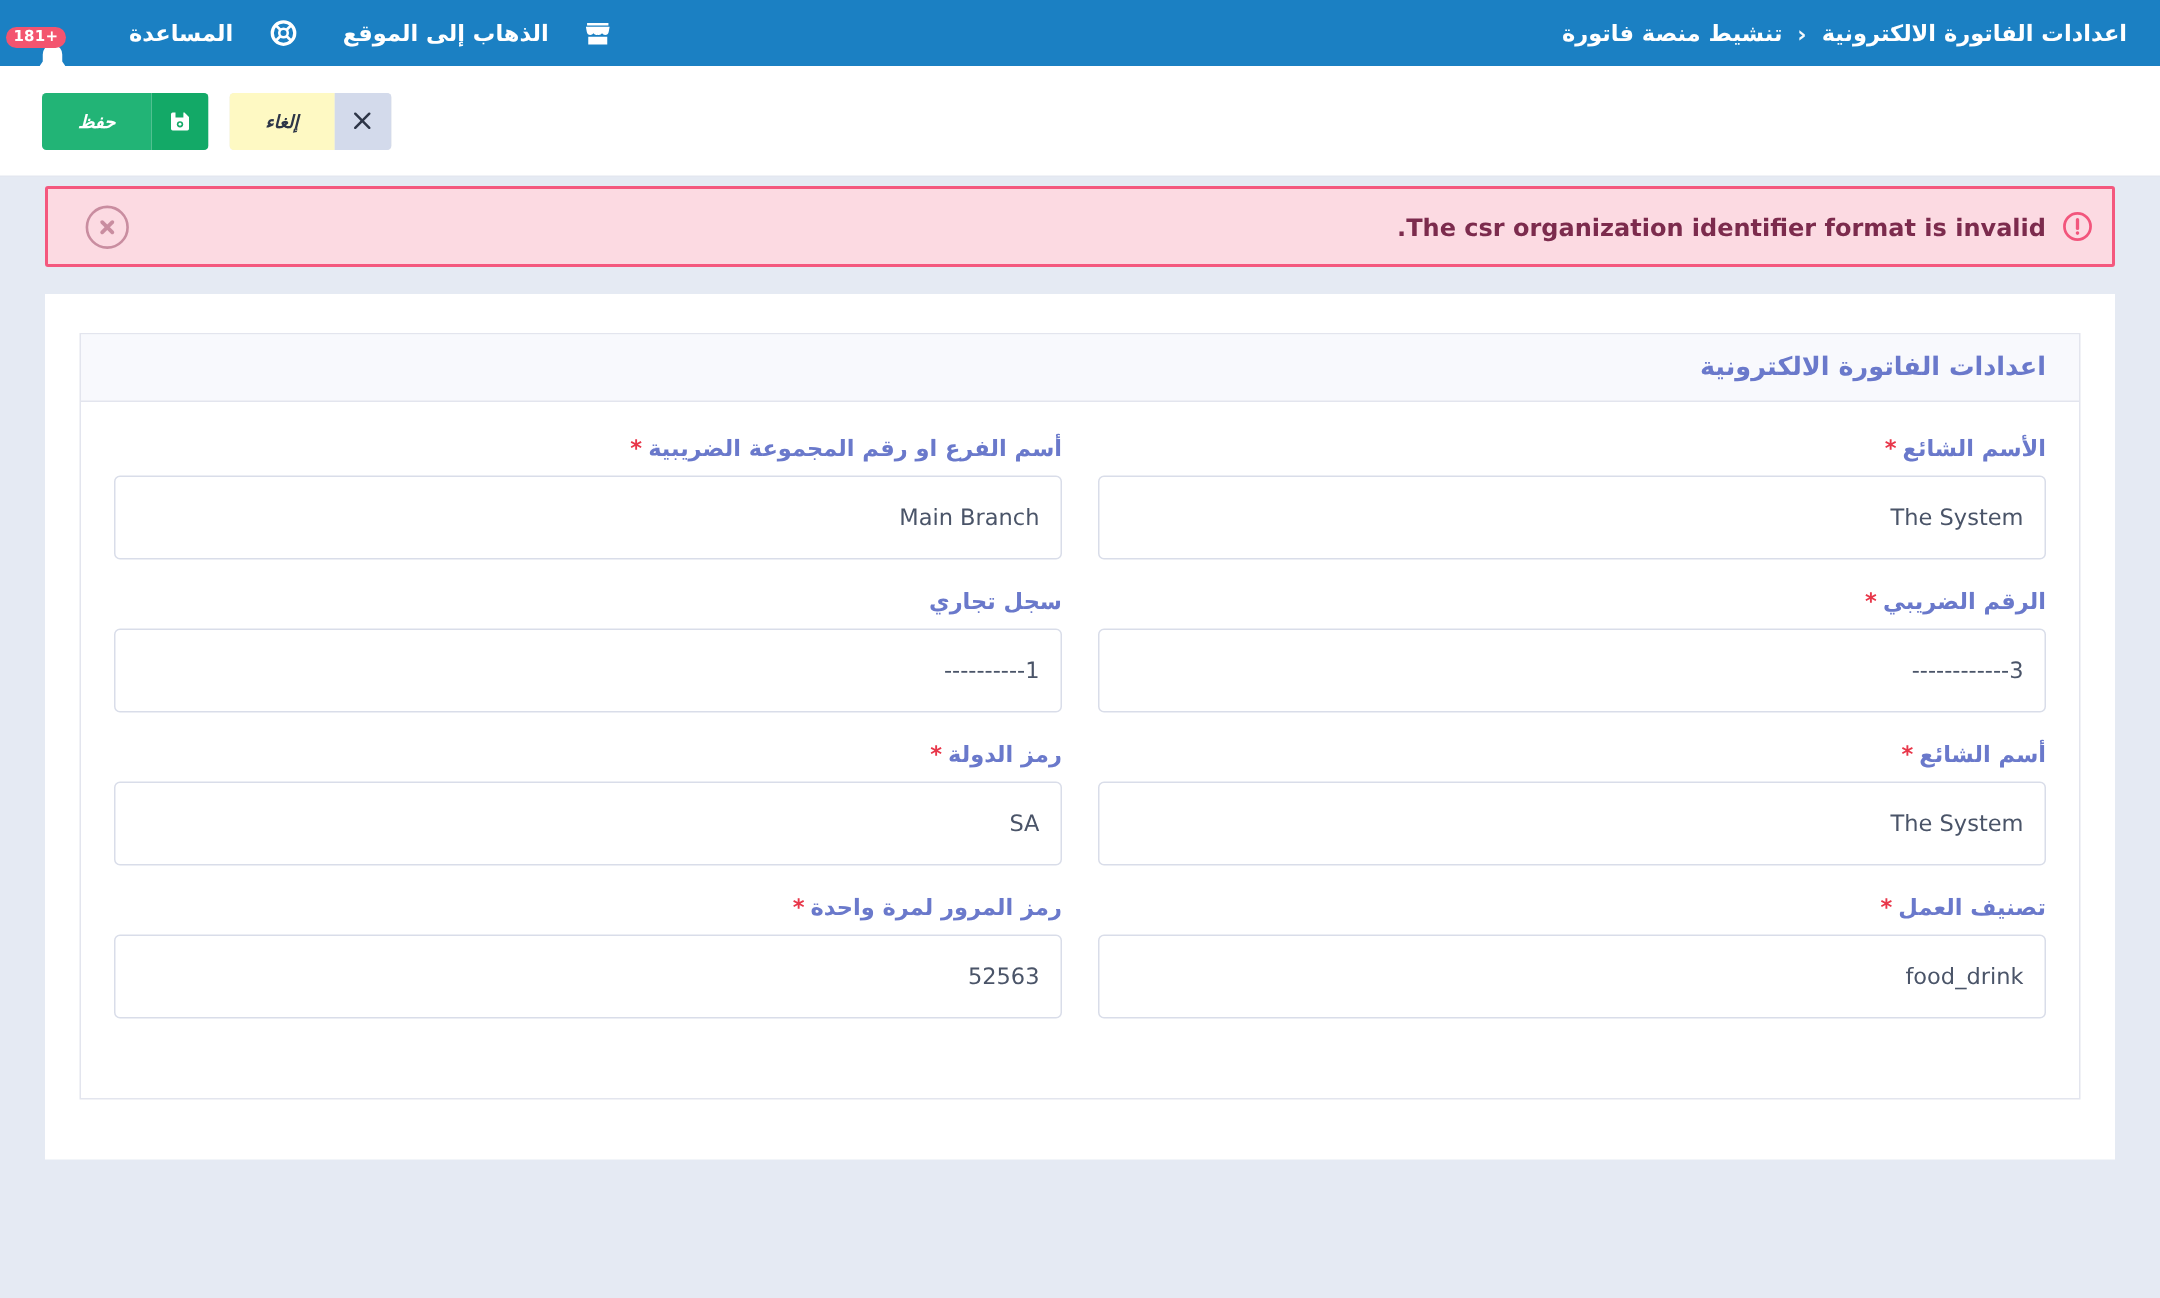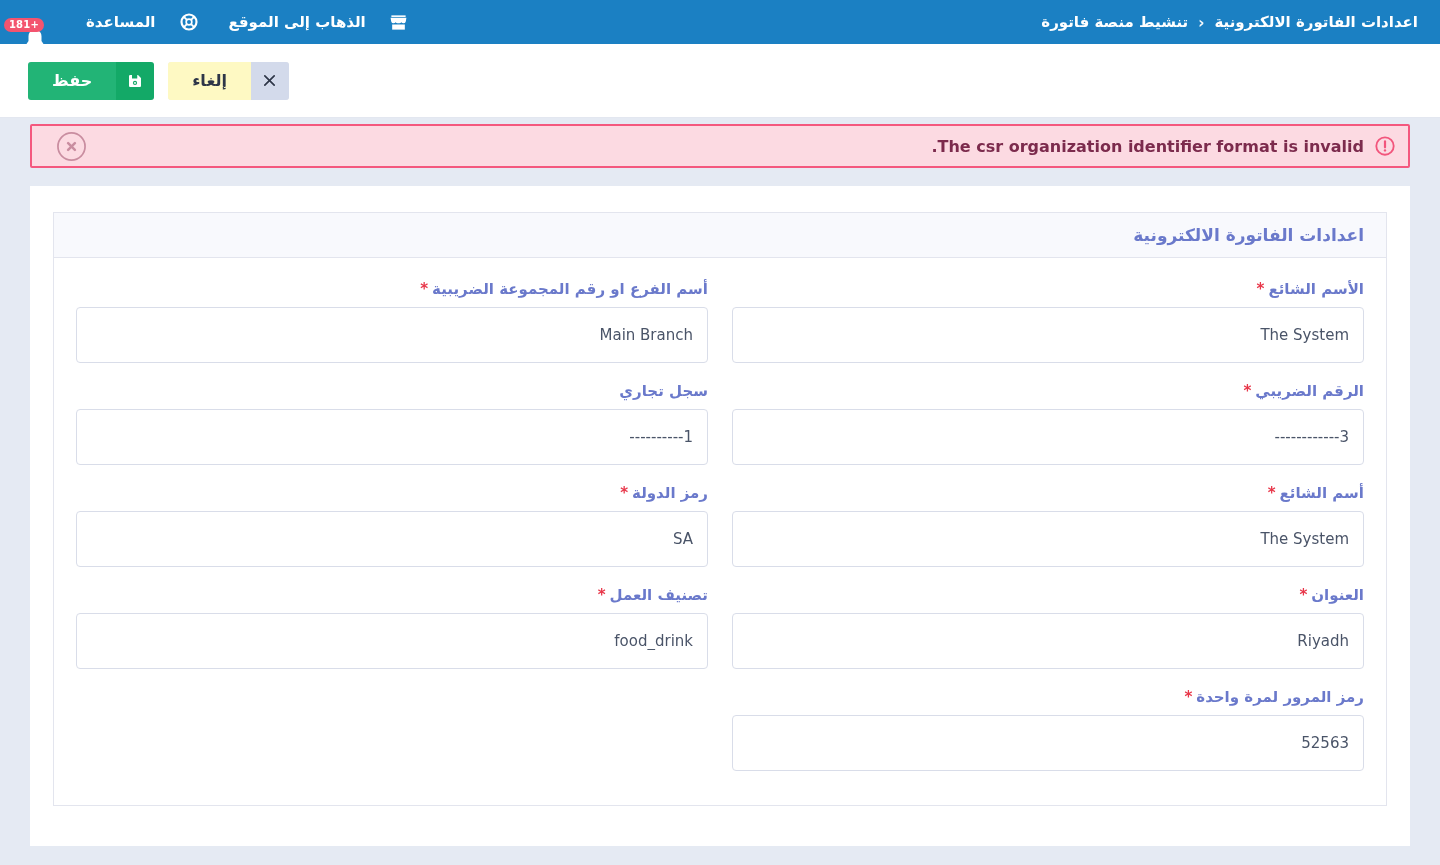--- a/index.html
+++ b/index.html
@@ -26,29 +26,29 @@
 
   
   .toolbar {
     height:74px; background:#ffffff; border-bottom:1px solid #e3e7f0;
     display:flex; align-items:center; justify-content:flex-end;
     padding:0 28px; gap:14px;
   }
   .btn { display:flex; align-items:stretch; height:38px; border:none; cursor:pointer;
          border-radius:3px; overflow:hidden; font-family:inherit; padding:0; }
   .btn .ic { width:38px; display:flex; align-items:center; justify-content:center; }
-  .btn .lbl { display:flex; align-items:center; padding:0 24px; font-size:16px; font-weight:bold; }
+  .btn .lbl { display:flex; align-items:center; padding:0 24px; font-size:12px; font-weight:bold;font-style:italic; }
   .btn-save .ic { background:#13a967; }
   .btn-save .lbl { background:#22b476; color:#fff; }
   .btn-cancel .ic { background:#d3daeb; }
   .btn-cancel .lbl { background:#fef9c3; color:#2e3648; }
 
   
   .alert {
-    margin:6px 30px 0; height:44px;
+    margin:6px 30px 0; height:54px;
     background:#fcdae2; border:2px solid #f4587e; border-radius:2px;
     display:flex; align-items:center; padding:0 12px; gap:10px;
   }
   .alert-msg { font-size:16px; font-weight:bold; color:#7c2b4d; }
   .alert-close { margin-inline-start:auto; cursor:pointer; display:flex; margin-left:12px; }
 
   
   .card { margin:18px 30px 0; background:#fff; padding:26px 23px 40px; }
   .panel { border:1px solid #e3e5ee; background:#fff; }
   .panel-header {
@@ -181,24 +181,20 @@
         <div>
           <div class="f-label"><span>أسم الشائع</span><span class="req">*</span></div>
           <input class="f-input" value="The System" style="">
         </div>
 
         <div>
           <div class="f-label"><span>رمز الدولة</span><span class="req">*</span></div>
           <input class="f-input" value="SA" style="">
         </div>
 
-        <div>
-          <div class="f-label"><span>العنوان</span><span class="req">*</span></div>
-          <input class="f-input" value="Riyadh" style="">
-        </div>
 
         <div>
           <div class="f-label"><span>تصنيف العمل</span><span class="req">*</span></div>
           <input class="f-input" value="food_drink" style="">
         </div>
 
         <div>
           <div class="f-label"><span>رمز المرور لمرة واحدة</span><span class="req">*</span></div>
           <input class="f-input" value="52563" style="">
         </div>

